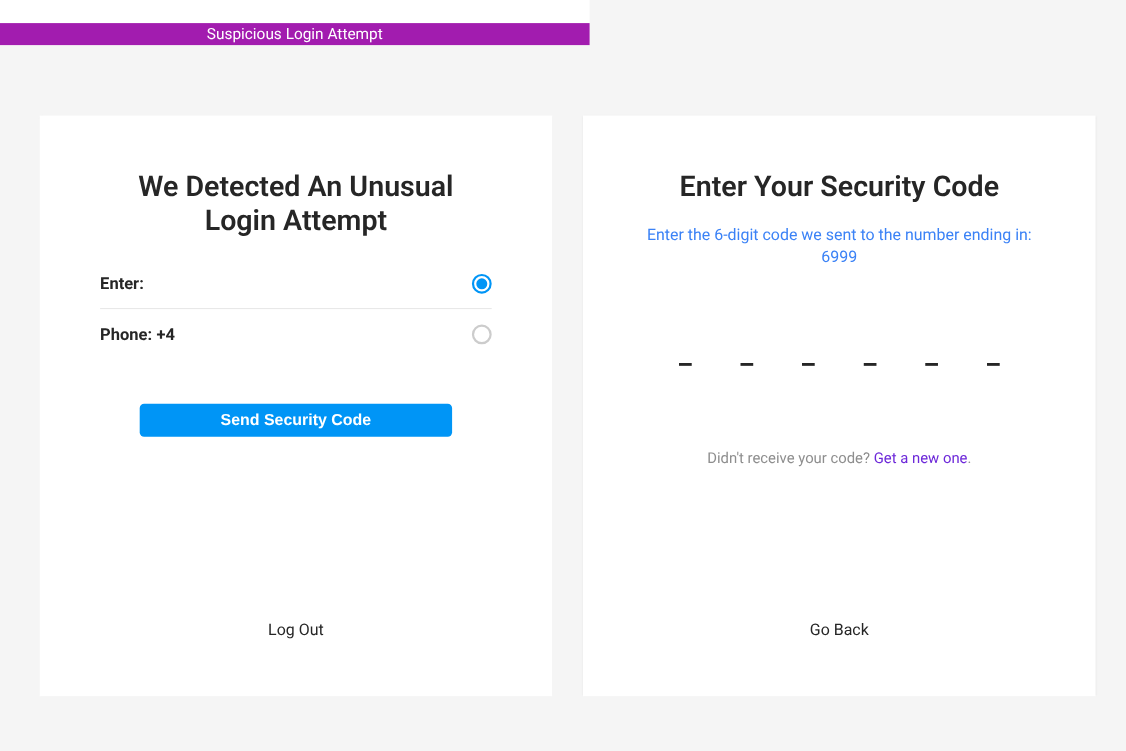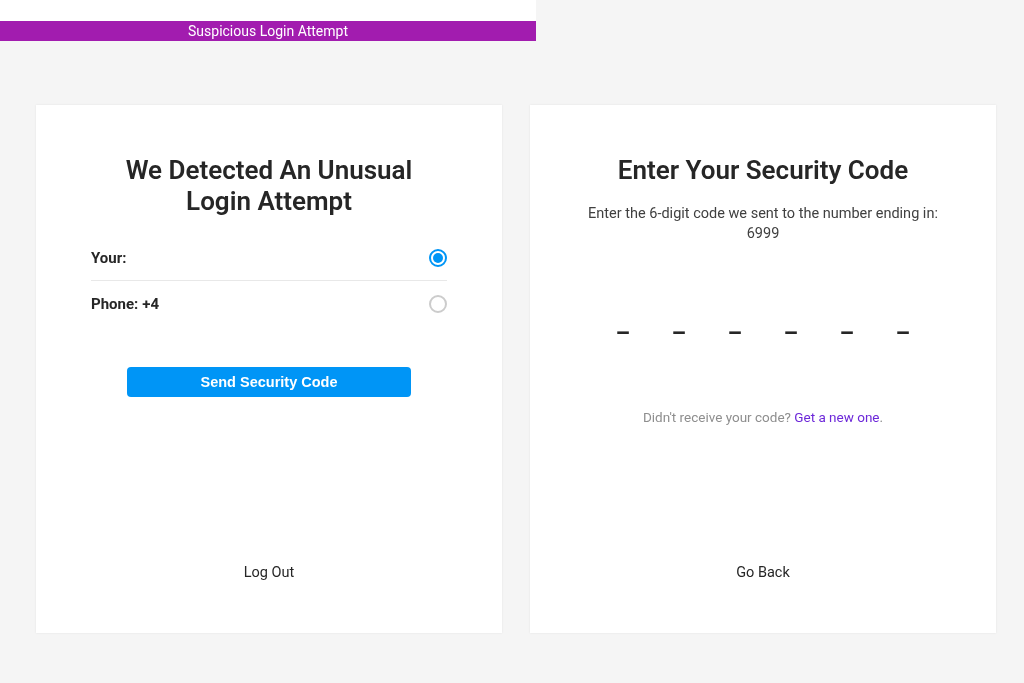--- a/index.html
+++ b/index.html
@@ -57,21 +57,21 @@
     .panel-title {
       font-size: 26px;
       font-weight: 600;
       color: #262626;
       text-align: center;
       line-height: 1.2;
       margin-bottom: 18px;
     }
     .panel-desc {
       font-size: 14.5px;
-      color: #404040;
+      color: #3b82f6;
       text-align: center;
       line-height: 1.4;
       margin-bottom: 28px;
     }
     .option-row {
       width: 100%;
       display: flex;
       align-items: center;
       justify-content: space-between;
       height: 46px;
@@ -174,21 +174,21 @@
 </div>
 
 <div class="panels-wrap">
 
   <div class="panel">
     <div class="panel-title">We Detected An Unusual Login Attempt</div>
 
     <div style="width:100%;">
       <div class="option-row">
         <div class="option-label">
-          <span>Your:</span>
+          <span>Enter:</span>
           <span class="option-value"></span>
         </div>
         <div class="radio-outer selected">
           <div class="radio-inner"></div>
         </div>
       </div>
 
       <div class="option-row">
         <div class="option-label">
           <span>Phone:</span>

